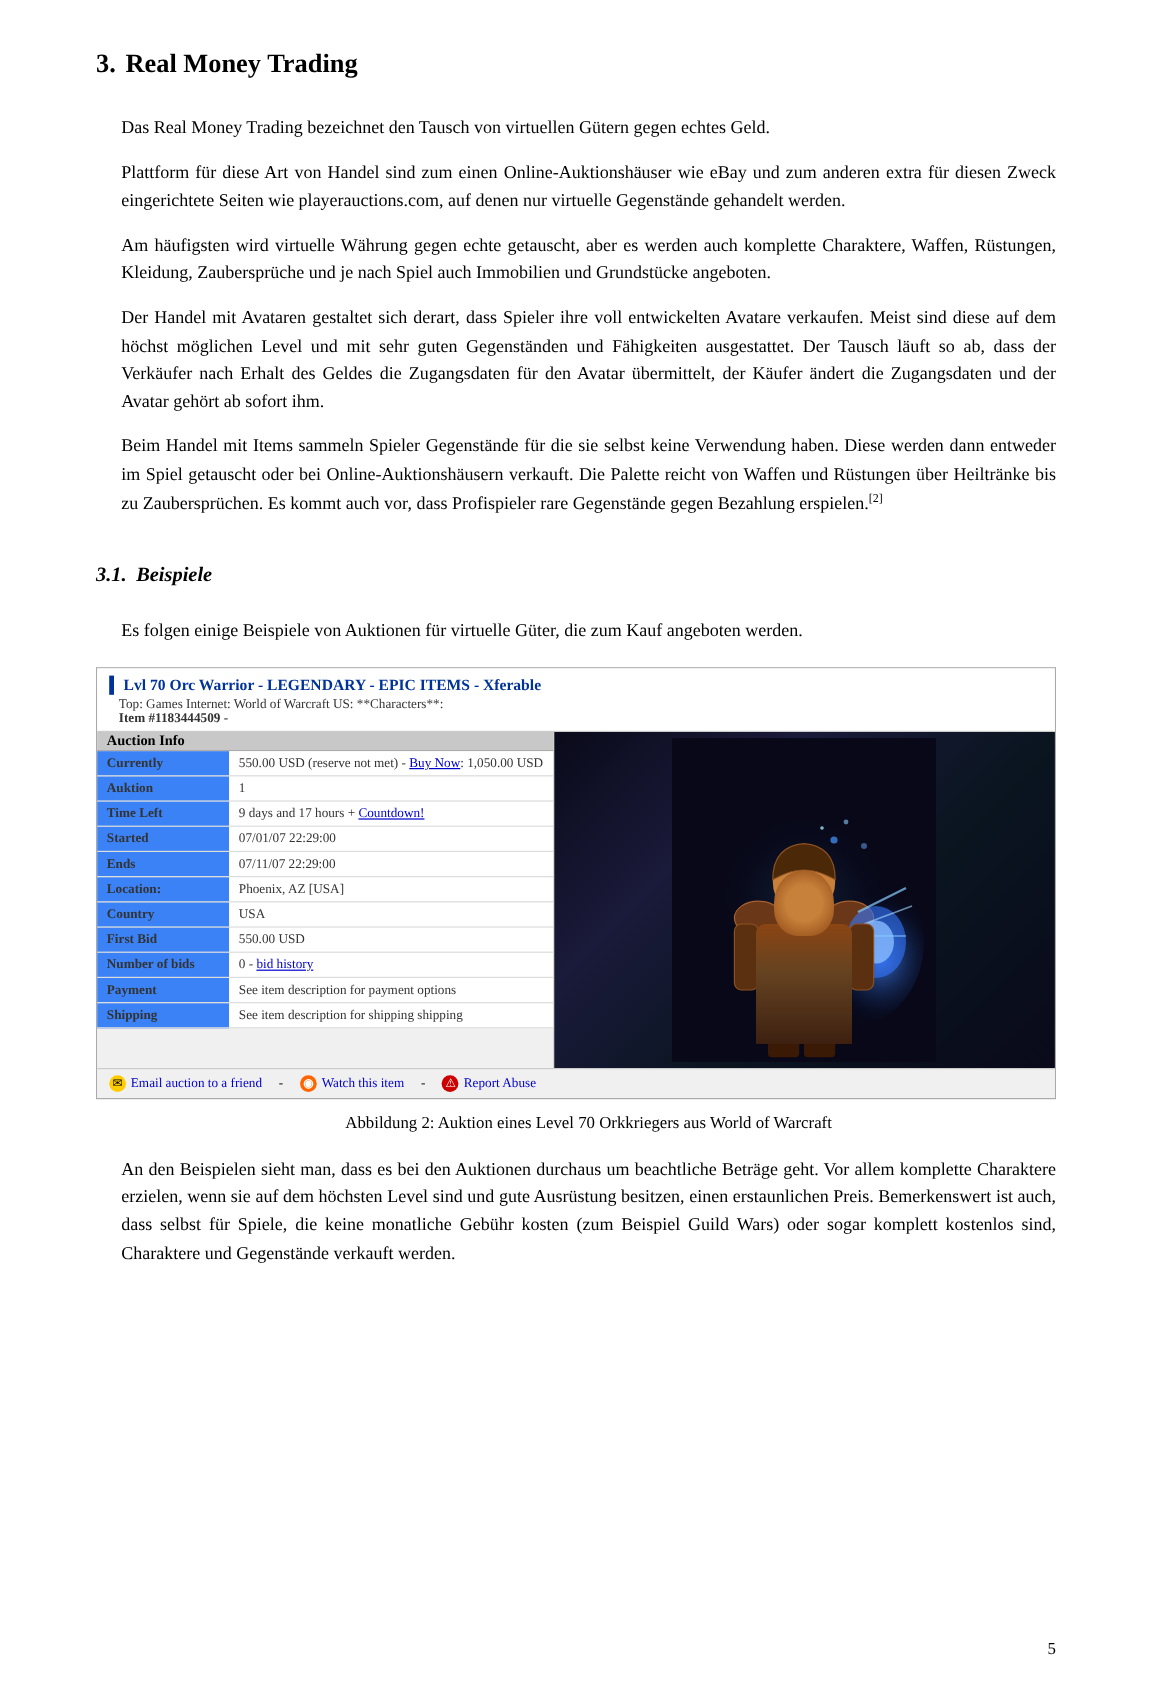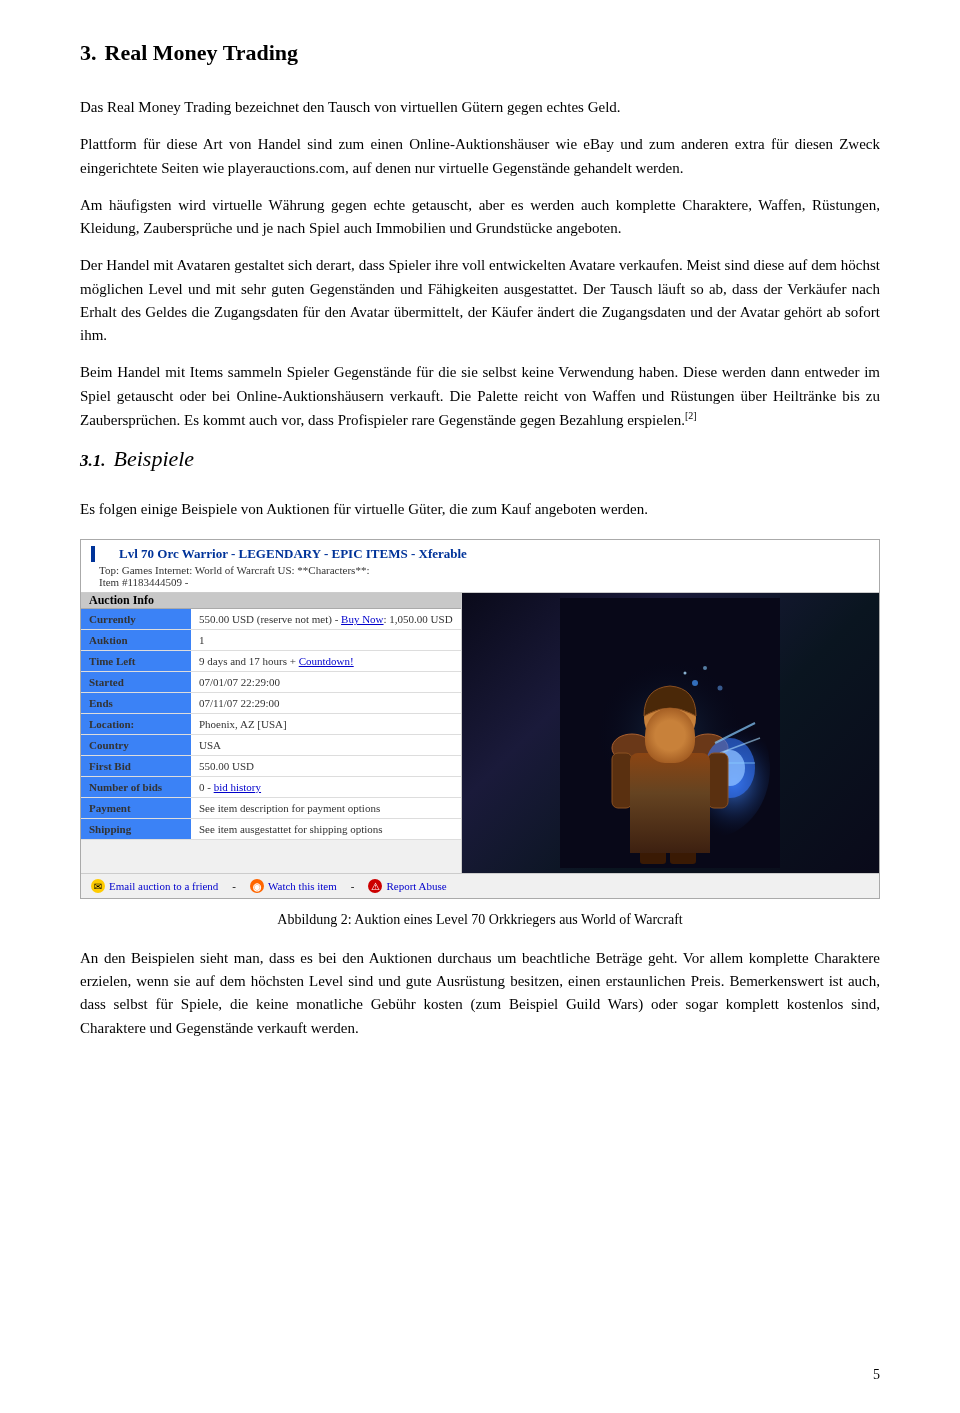--- a/index.html
+++ b/index.html
@@ -13,29 +13,31 @@
       padding: 40px 80px 60px 80px;
       position: relative;
     }
     h2 {
       font-size: 22px;
       font-weight: bold;
       margin-bottom: 16px;
       text-align: center;
     }
     h3 {
-      font-size: 22px;
-      font-weight: normal;
+      font-size: 17px;
+      font-weight: bold;
       font-style: italic;
       margin-bottom: 12px;
+      margin-top: 23px;
     }
     p {
       margin-bottom: 14px;
       line-height: 1.55;
       text-align: justify;
+      margin-left: 21px;
     }
     .section-heading {
       display: flex;
       align-items: baseline;
       gap: 8px;
       margin-bottom: 14px;
     }
     .auction-image-container {
       border: 1px solid #aaa;
       margin: 18px 0 10px 0;
@@ -46,21 +48,21 @@
       background: #fff;
       padding: 6px 10px 4px 10px;
       border-bottom: 1px solid #ccc;
     }
     .auction-title {
       font-size: 13px;
       font-weight: bold;
       color: #000;
       display: flex;
       align-items: center;
-      gap: 20px;
+      gap: 4px;
     }
     .auction-title .blue-bar {
       width: 4px;
       height: 16px;
       background: #003399;
       display: inline-block;
       margin-right: 4px;
     }
     .auction-title-text {
       color: #003399;
@@ -70,20 +72,21 @@
     .auction-subtitle {
       font-size: 11px;
       color: #333;
       margin-top: 2px;
       margin-left: 8px;
     }
     .auction-item-num {
       font-size: 11px;
       color: #333;
       margin-left: 8px;
+      font-weight: bold;
     }
     .auction-body {
       display: flex;
       flex-direction: row;
     }
     .auction-info-table {
       background: #f0f0f0;
       border-right: 1px solid #ccc;
       min-width: 320px;
       flex-shrink: 0;
@@ -298,21 +301,21 @@
         <tr>
           <td>Number of bids</td>
           <td>0 - <span class="link">bid history</span></td>
         </tr>
         <tr>
           <td>Payment</td>
           <td>See item description for payment options</td>
         </tr>
         <tr>
           <td>Shipping</td>
-          <td>See item ausgestattet for shipping options</td>
+          <td>See item description for shipping shipping</td>
         </tr>
       </tbody>
         </table>
     </div>
 
     <div class="auction-image-right">
       <div class="wow-character">
 
         <svg width="220" height="270" viewBox="0 0 220 270">
 

